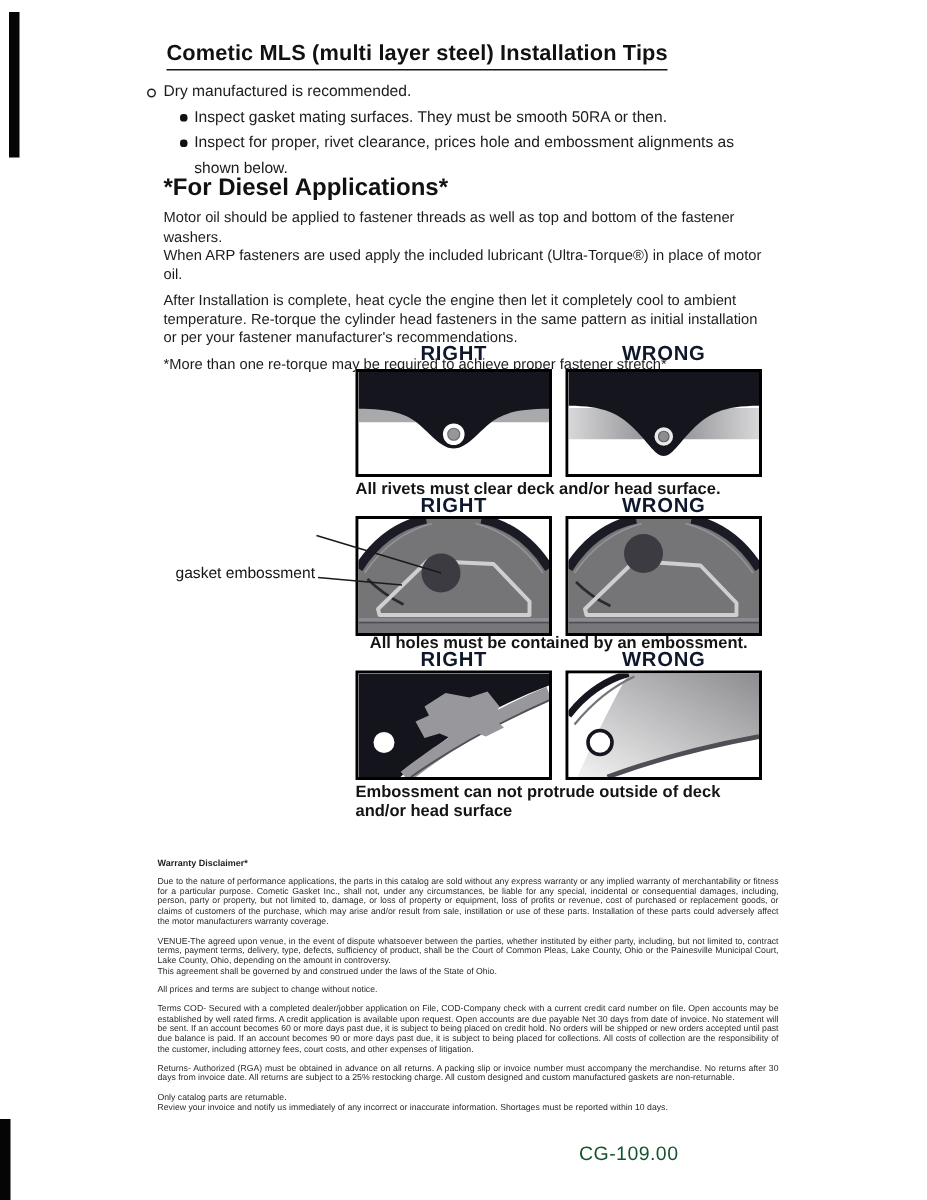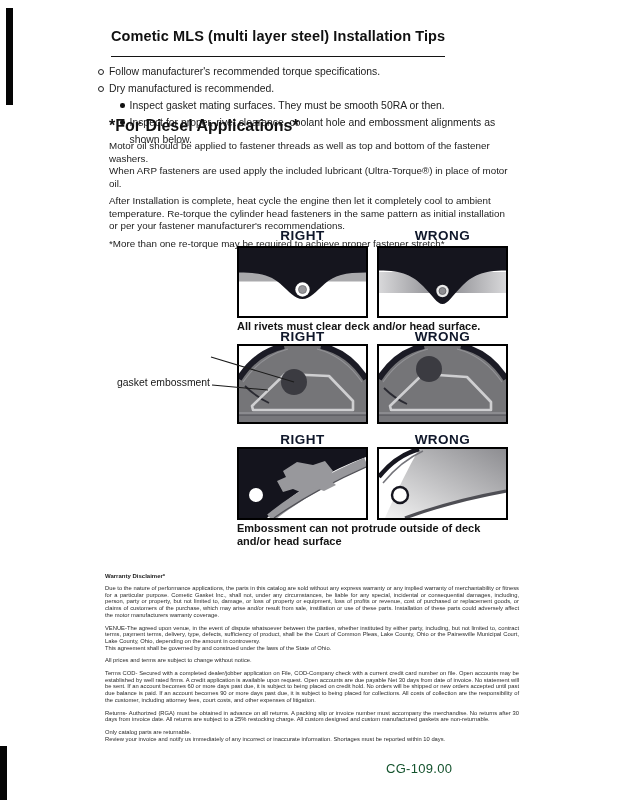--- a/index.html
+++ b/index.html
@@ -13,21 +13,21 @@
   .pre { white-space:pre-line; }
 
   
   .bar-top-left { position:absolute; left:6px; top:8px; width:7px; height:97px; background:#050505; }
   .bar-bottom-left { position:absolute; left:0; top:746px; width:7px; height:54px; background:#050505; }
 
   
   #header { position:absolute; left:98px; top:27px; width:408px; }
   .doc-title {
     display:inline-block; margin-left:13px; font-size:14.5px; font-weight:bold;
-    letter-spacing:.1px; border-bottom:1.6px solid #141414; padding-bottom:12px; color:#111;
+    letter-spacing:.1px; border-bottom:1.6px solid #141414; padding-bottom:2px; color:#111;
   }
   #bullet-list { margin-top:6px; }
   .bullet-row { display:flex; align-items:flex-start; line-height:17px; font-size:10.4px; color:#1c1c1c; }
   .bullet-row.lvl2 { margin-left:22px; }
   .marker { flex:0 0 auto; width:4px; height:4px; border-radius:50%; margin:6px 5px 0 0; }
   .marker.open { border:1.2px solid #222; }
   .marker.filled { background:#111; width:4.5px; height:4.5px; }
 
   
   #diesel { position:absolute; left:109px; top:117px; width:400px; }
@@ -57,35 +57,31 @@
 <body>
 
 <div id="page">
 
   <div class="bar-top-left"></div>
   <div class="bar-bottom-left"></div>
 
   <div id="header">
     <span class="doc-title">Cometic MLS (multi layer steel) Installation Tips</span>
     <div id="bullet-list">
-        <div class="bullet-row lvl1">
-          <span class="marker open"></span>
-          <span>Follow manufacturer's recommended torque specifications.</span>
-        </div>
         <div class="bullet-row lvl1">
           <span class="marker open"></span>
           <span>Dry manufactured is recommended.</span>
         </div>
         <div class="bullet-row lvl2">
           <span class="marker filled"></span>
           <span>Inspect gasket mating surfaces.  They must be smooth 50RA or then.</span>
         </div>
         <div class="bullet-row lvl2">
           <span class="marker filled"></span>
-          <span>Inspect for proper, rivet clearance, coolant hole and embossment alignments as shown below.</span>
+          <span>Inspect for proper, rivet clearance, prices hole and embossment alignments as shown below.</span>
         </div>
       </div>
   </div>
 
   <div id="diesel">
     <div class="diesel-heading">*For Diesel Applications*</div>
     <div class="diesel-para pre">Motor oil should be applied to fastener threads as well as top and bottom of the fastener washers.
 When ARP fasteners are used apply the included lubricant (Ultra-Torque®) in place of motor oil.</div>
     <div class="diesel-para pre">After Installation is complete, heat cycle the engine then let it completely cool to ambient
 temperature. Re-torque the cylinder head fasteners in the same pattern as initial installation
@@ -167,20 +163,21 @@
       <polygon points="11,60 44,28 88,31 112,56 112,64 12,64" fill="none" stroke="#cfcfd1" stroke-width="2.6" stroke-linejoin="round"></polygon>
       <circle cx="50" cy="23" r="13" fill="#3b3b41"></circle>
     </svg>
   </div>
 
   <svg id="leader-overlay" viewBox="0 0 170 95">
     <line x1="6" y1="17" x2="89" y2="42" stroke="#1a1a1a" stroke-width="1.1"></line>
     <line x1="7" y1="45" x2="63" y2="50" stroke="#1a1a1a" stroke-width="1.1"></line>
   </svg>
 
+  <div class="caption" style="left:237px; top:423px; width:271px; text-align:center;">All holes must be contained by an embossment.</div>
 
   <div class="rw-label" style="left:237px; top:432px;">RIGHT</div>
   <div class="rw-label" style="left:377px; top:432px;">WRONG</div>
 
   <div class="diag-box" style="left:237px; top:447px; height:69px;">
     <svg viewBox="0 0 127 69" preserveAspectRatio="none">
       <rect x="0" y="0" width="127" height="69" fill="#ffffff"></rect>
       <path d="M0,0 H127 V8 Q68,30 28,69 L0,69 Z" fill="#14141d"></path>
       <path d="M127,13 Q71,37 31,69" fill="none" stroke="#98989c" stroke-width="9"></path>
       <path d="M127,18 Q74,41.5 35,69" fill="none" stroke="#505056" stroke-width="1.3"></path>

